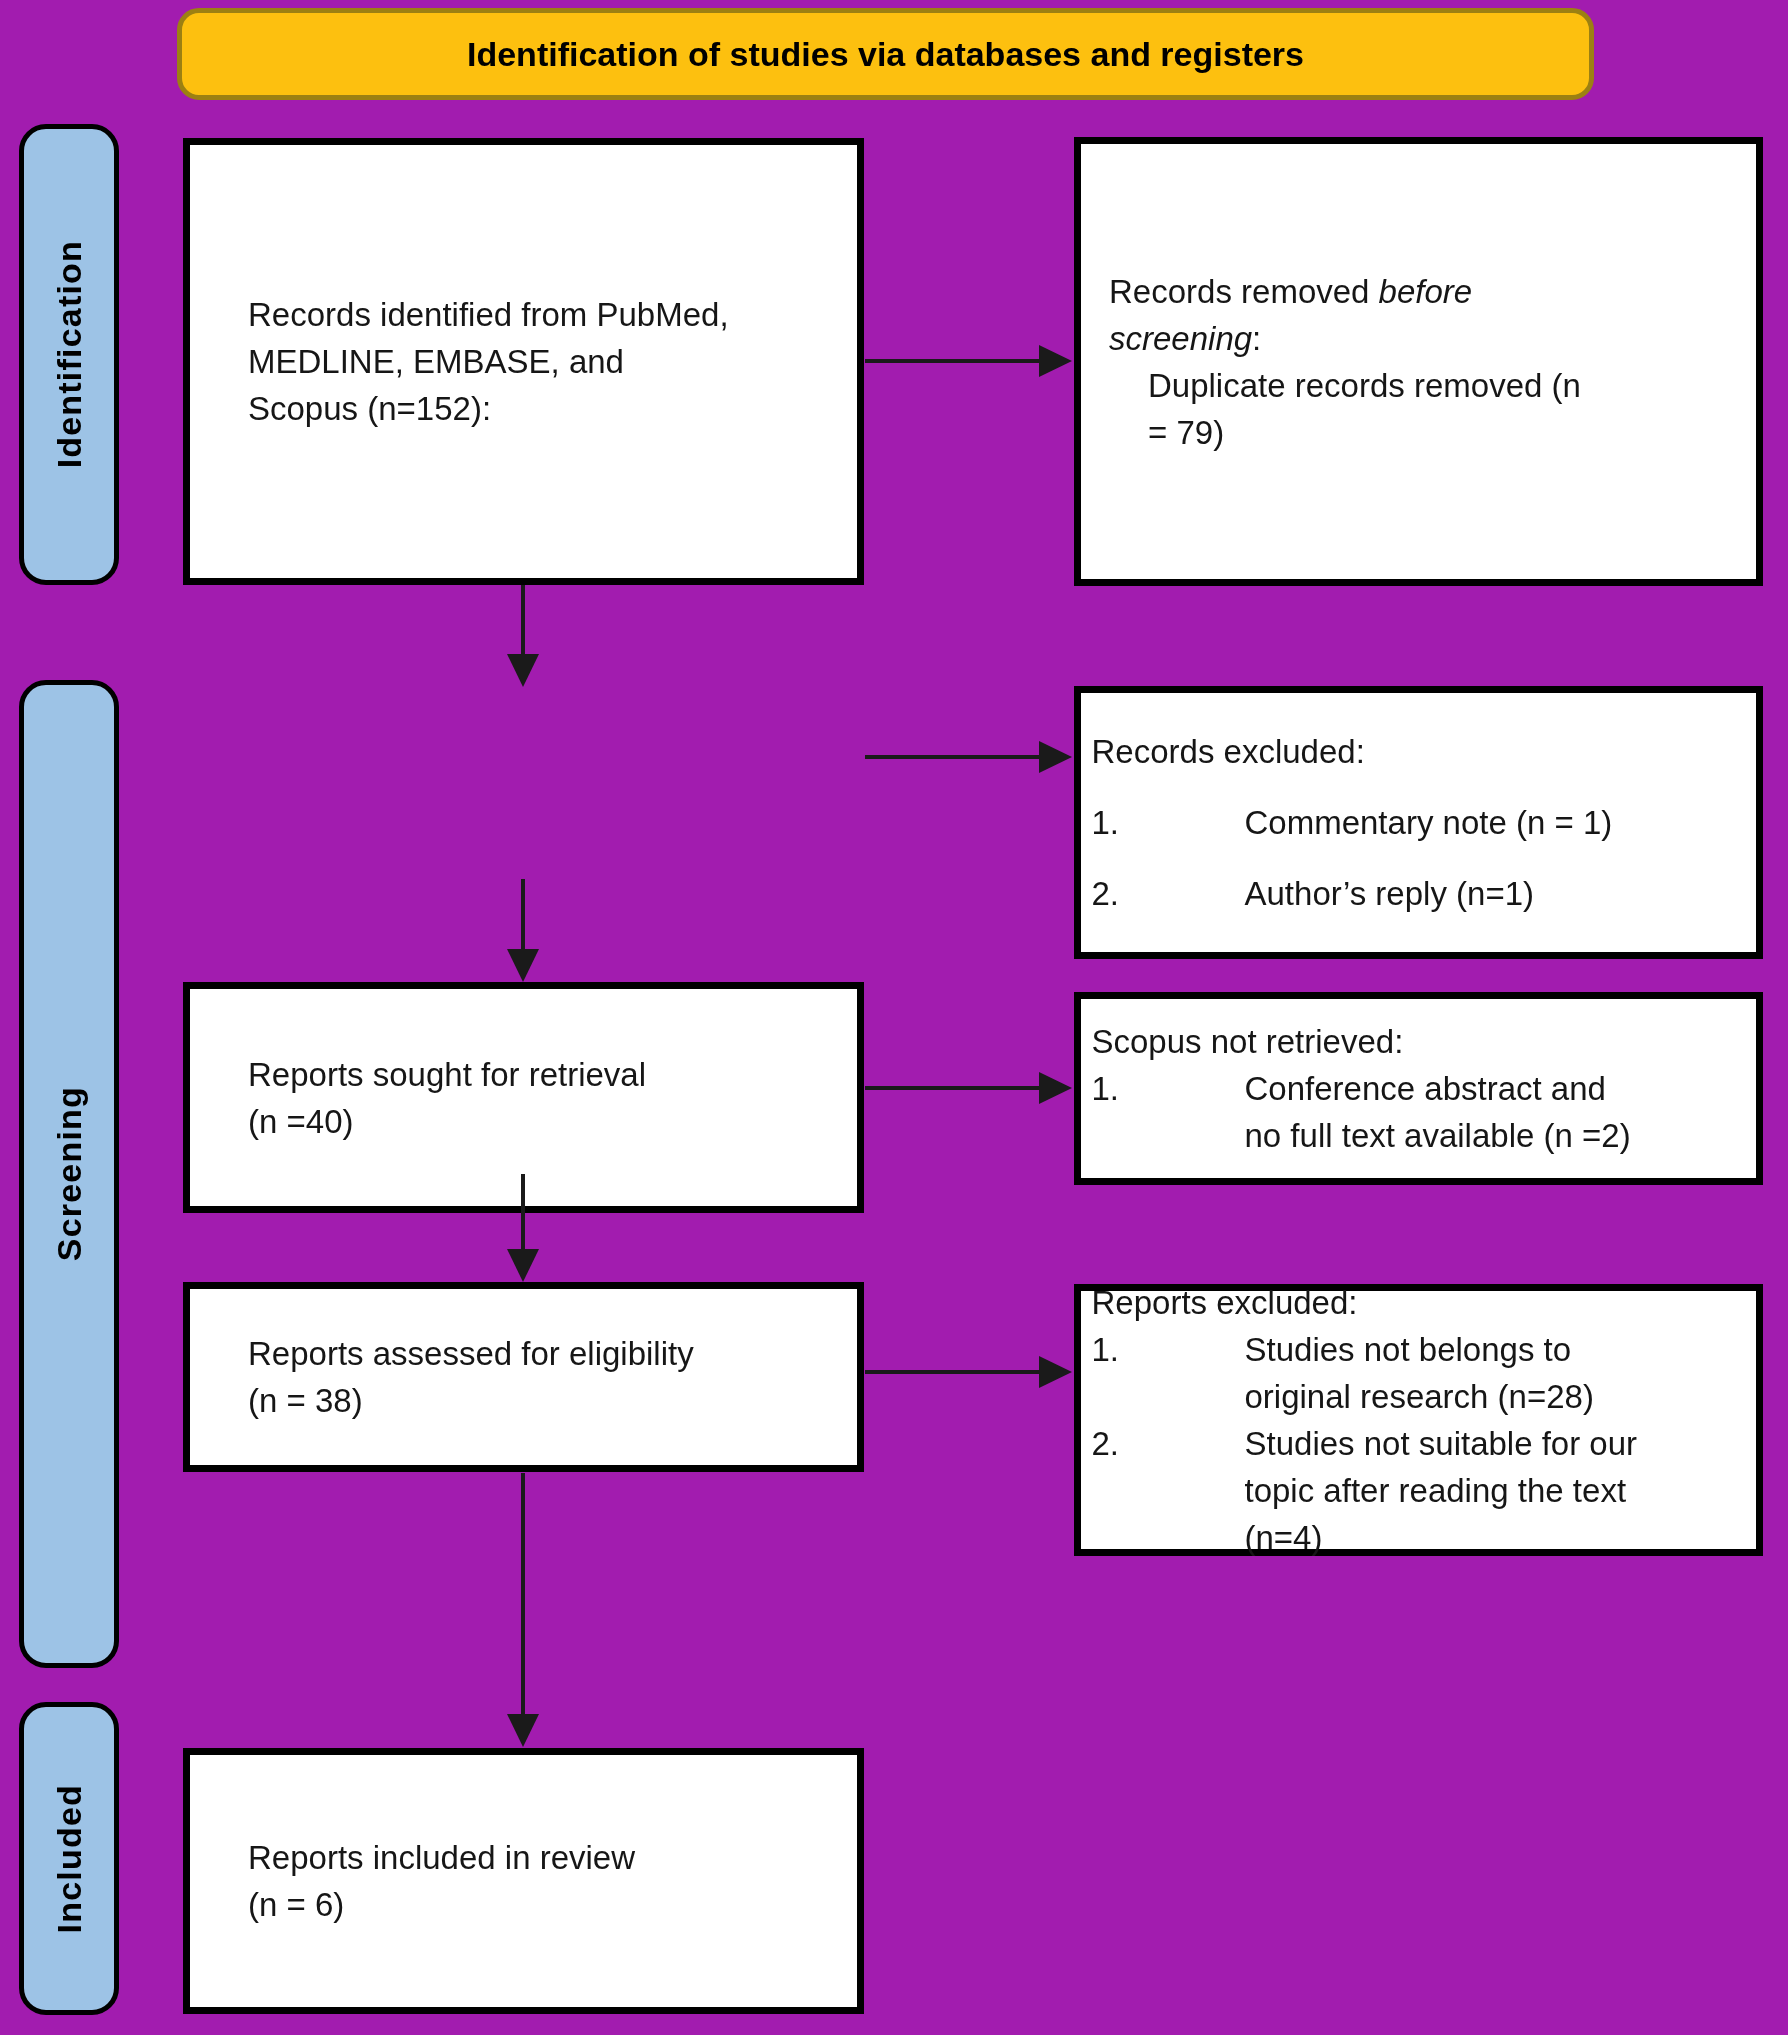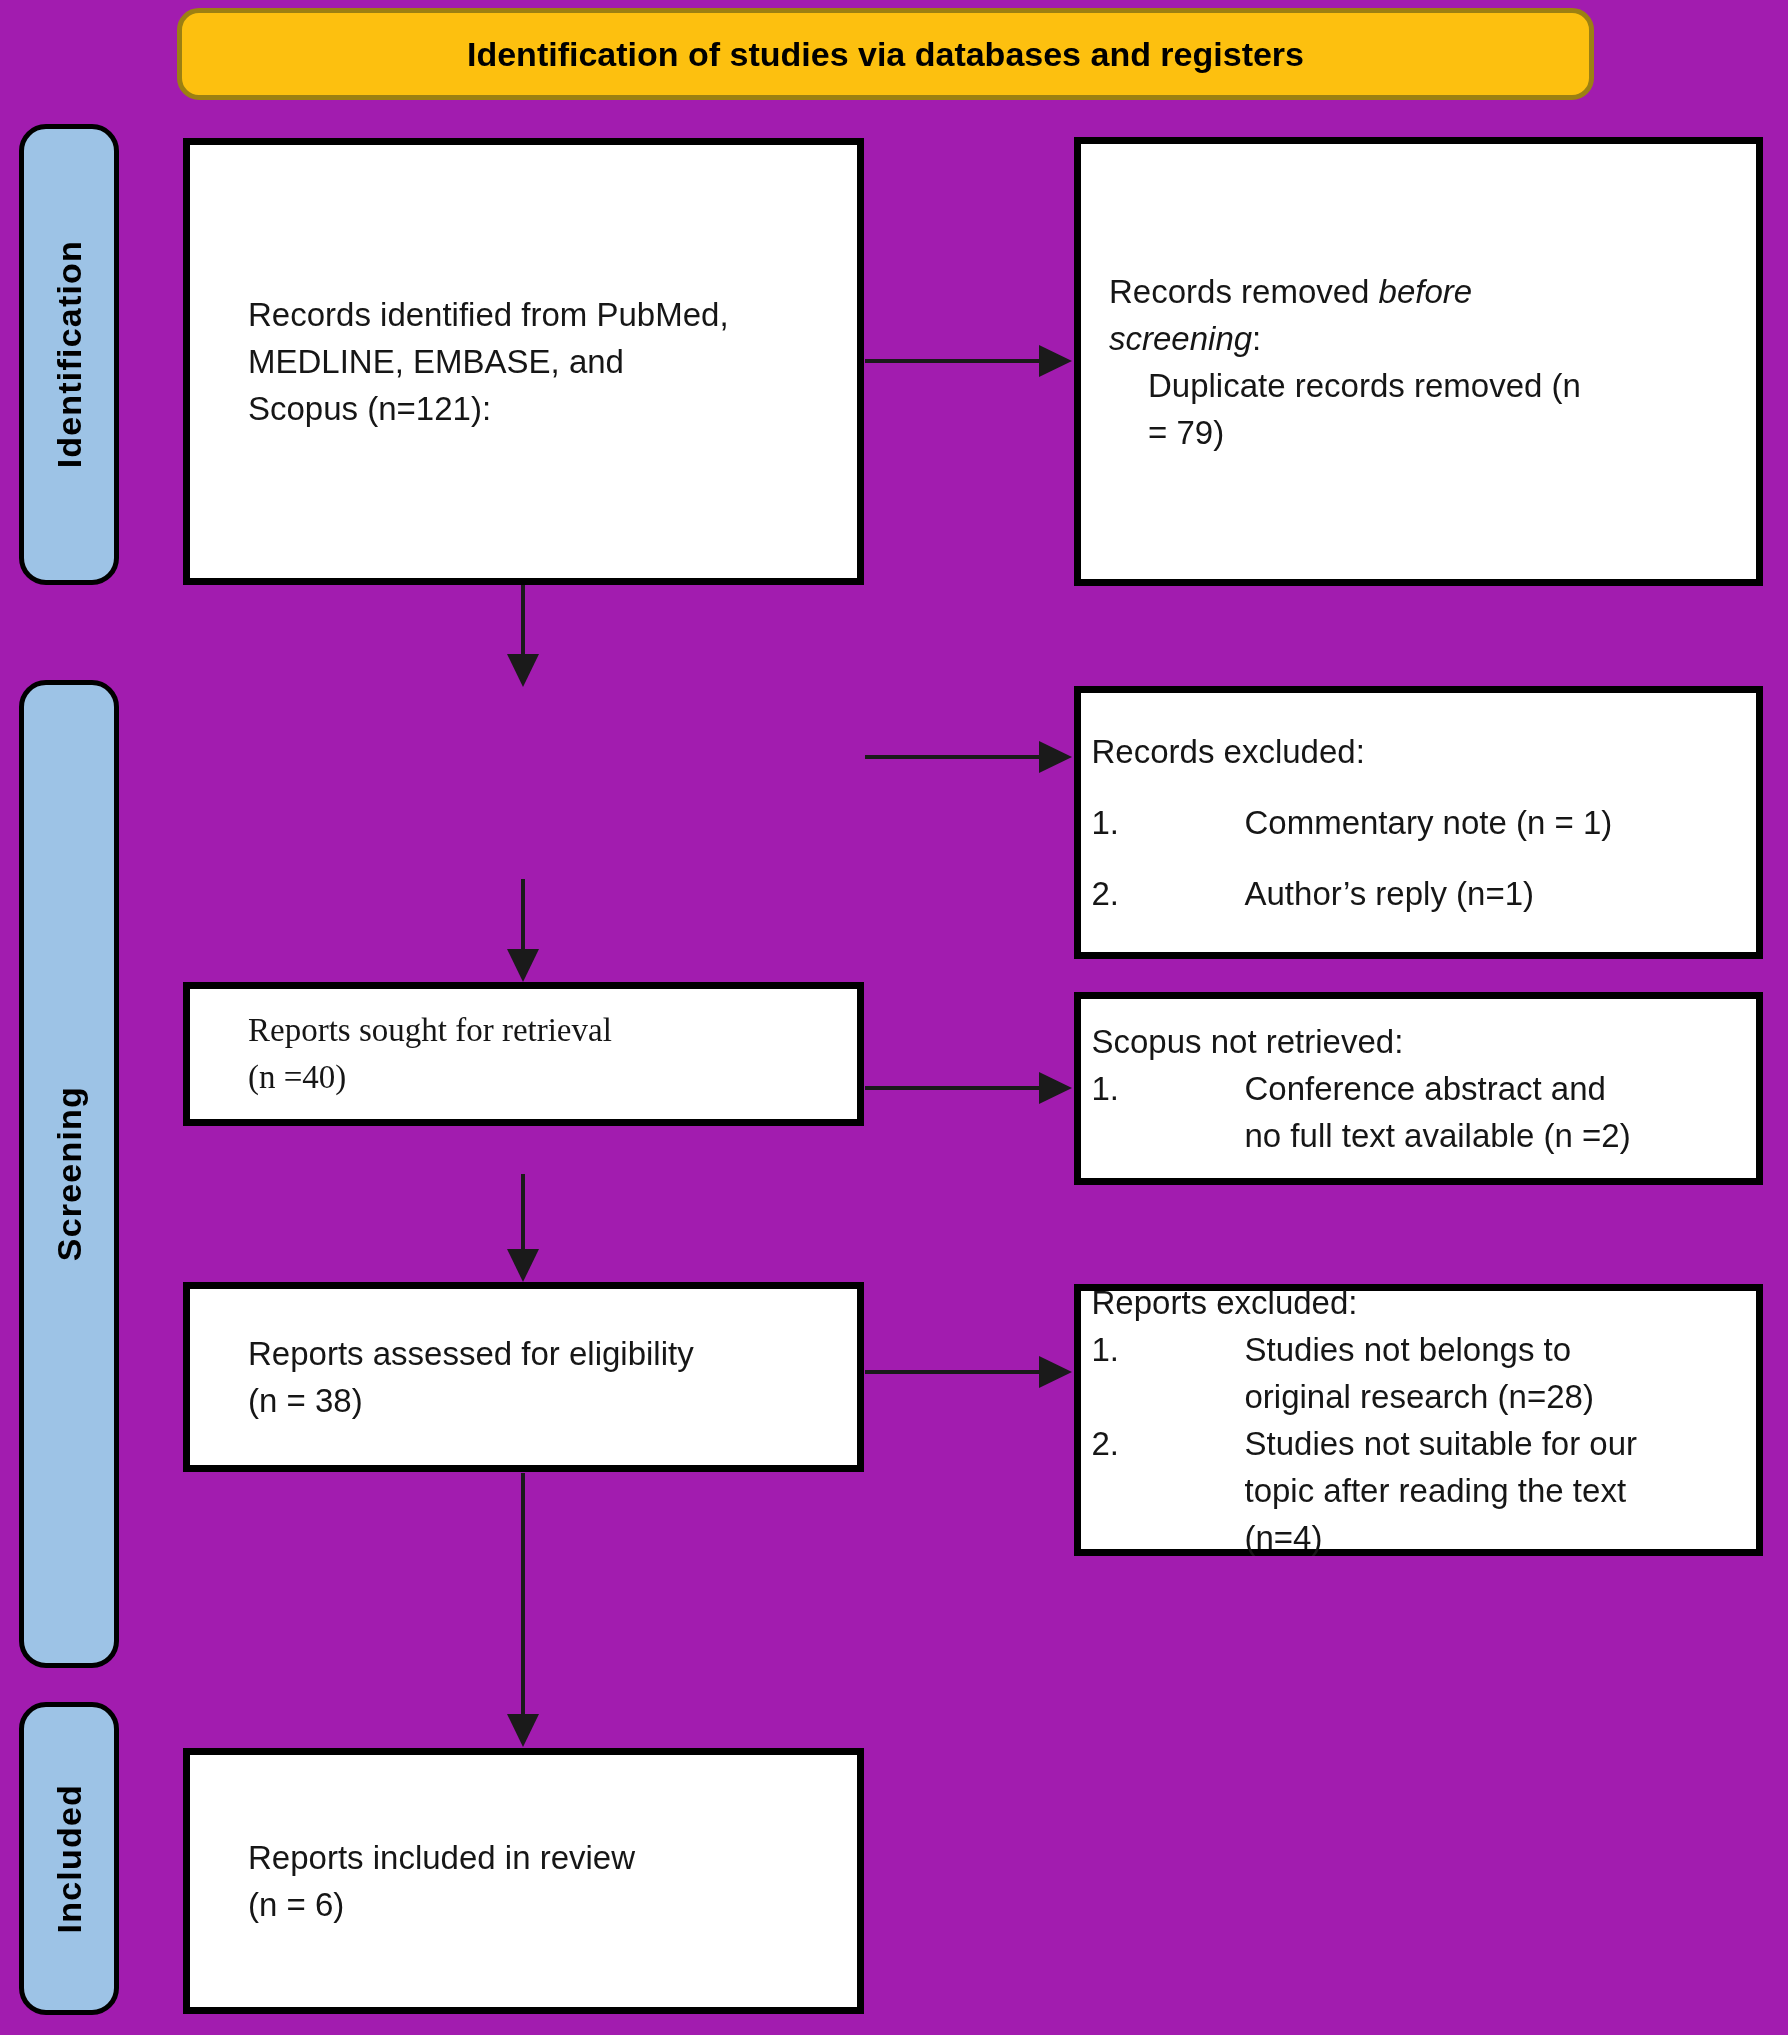--- a/index.html
+++ b/index.html
@@ -31,21 +31,21 @@
   
   .fbox{
     position:absolute;background:#fff;border:7.6px solid #000;box-sizing:border-box;
     display:flex;flex-direction:column;justify-content:center;
     font-size:33px;line-height:47px;color:#161616;
   }
   .lbox{left:183px;width:681px;padding-left:58px;padding-right:17.5px;}
   .rbox{left:1074px;width:689px;padding-left:10.5px;padding-right:14px;}
   .box-1{top:138px;height:447px;}
   .box-2{top:688px;height:191px;}
-  .box-3{top:982px;height:144px;font-family:Liberation Serif, serif;}
+  .box-3{top:982px;height:231px;}
   .box-4{top:1282px;height:190px;}
   .box-5{top:1748px;height:266px;}
   .rbox-1{top:137px;height:449px;padding-left:28px;}
   .rbox-2{top:686px;height:273px;gap:24px;}
   .rbox-3{top:992px;height:193px;}
   .rbox-4{top:1284px;height:272px;}
 
   .item{display:flex;}
   .num{flex:0 0 153px;}
   .itext{flex:1;}
@@ -86,21 +86,21 @@
   <div class="stage stage-screening">
     <span>Screening</span>
   </div>
   <div class="stage stage-included">
     <span>Included</span>
   </div>
 
   <div class="fbox lbox box-1">
     <div>Records identified from PubMed,</div>
     <div>MEDLINE, EMBASE, and</div>
-    <div>Scopus (n=121):</div>
+    <div>Scopus (n=152):</div>
   </div>
 
 
   <div class="fbox lbox box-3">
     <div>Reports sought for retrieval</div>
     <div>(n =40)</div>
   </div>
 
   <div class="fbox lbox box-4">
     <div>Reports assessed for eligibility</div>

